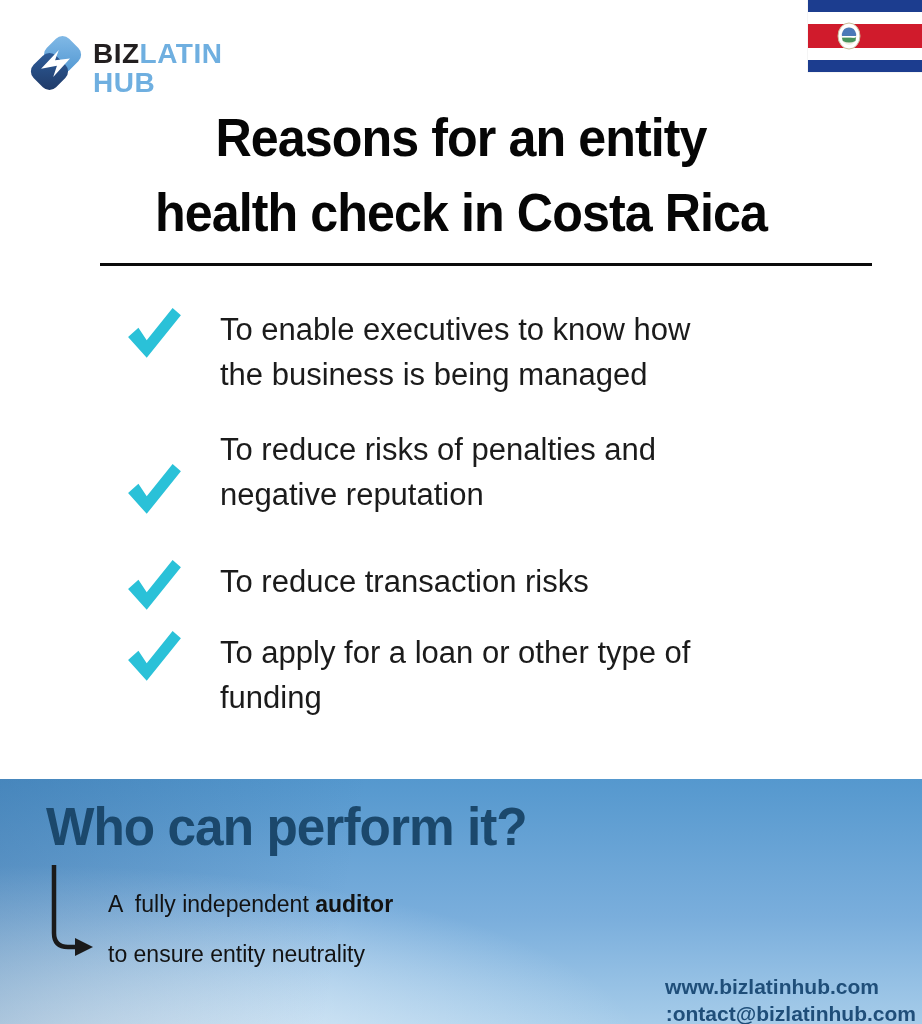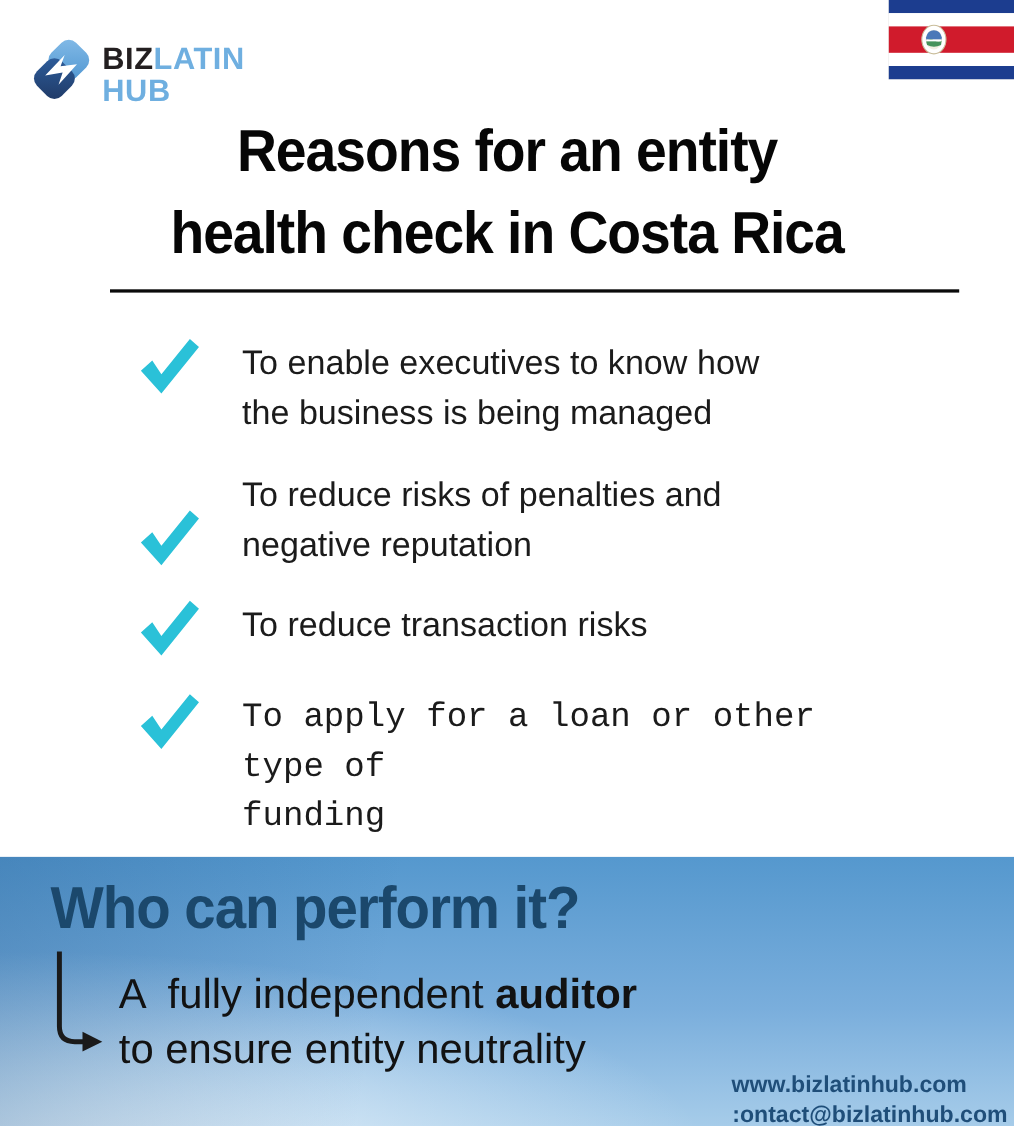--- a/index.html
+++ b/index.html
@@ -31,37 +31,37 @@
   }
   .divider{position:absolute;top:263px;left:100px;width:772px;height:3px;background:#0a0a0a;}
 
   
   .reason{position:absolute;left:126px;display:flex;align-items:flex-start;}
   .reason .check{width:58px;height:54px;flex:0 0 auto;margin-top:2px;}
   .reason .rtext{
     margin-left:36px;font-size:31px;line-height:45px;color:#1b1b1b;
     white-space:pre-line;padding-top:2px;max-width:570px;
   }
-  .r1{top:305px;} .r2{top:425px;align-items:flex-end;} .r3{top:543px;} .r4{top:628px;font-family:Liberation Mono, monospace;}
+  .r1{top:305px;} .r2{top:425px;align-items:flex-end;} .r3{top:557px;} .r4{top:628px;}
 
   
   .footer{
     position:absolute;left:0;top:779px;width:922px;height:266px;
     background:
       linear-gradient(100deg, rgba(40,96,150,.32) 0%, rgba(40,96,150,0) 38%),
       radial-gradient(120% 130% at 4% 104%, #ECF5FC 0%, rgba(236,245,252,0) 55%),
       linear-gradient(180deg, #5598CE 0%, #7AAEDC 52%, #AFD2EC 100%);
   }
   .who-heading{
     position:absolute;left:46px;top:16px;font-size:54px;font-weight:700;
     color:#1B486C;letter-spacing:-1px;transform:scaleX(.95);transform-origin:left center;
     white-space:nowrap;
   }
   .bent-arrow{position:absolute;left:46px;top:84px;width:52px;height:100px;}
-  .answer{position:absolute;left:108px;top:100px;font-size:38px;line-height:50px;color:#121212;}
+  .answer{position:absolute;left:108px;top:100px;font-size:23px;line-height:50px;color:#121212;}
   .answer .pre{white-space:pre-wrap;}
   .answer b{font-weight:700;}
   .contact{
     position:absolute;right:6px;bottom:18px;text-align:right;
     font-weight:700;font-size:21px;line-height:27px;color:#1F4E79;
   }
   .contact .site{padding-right:37px;}
 </style>
 </head>
 <body>

